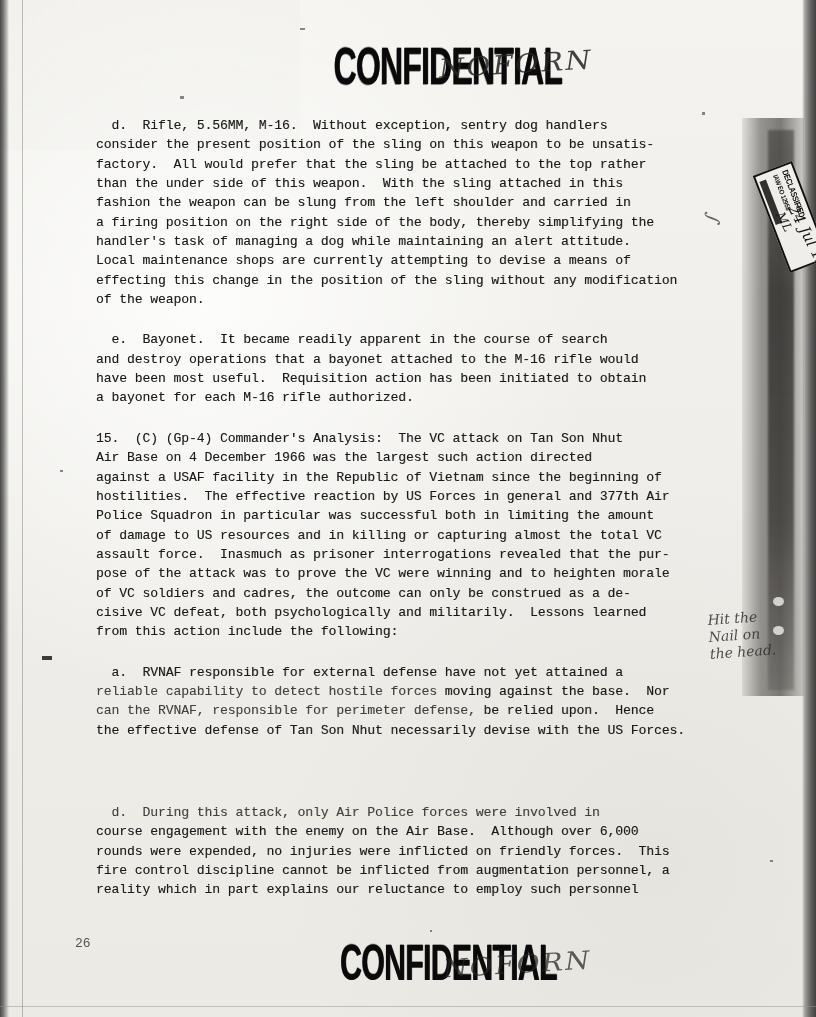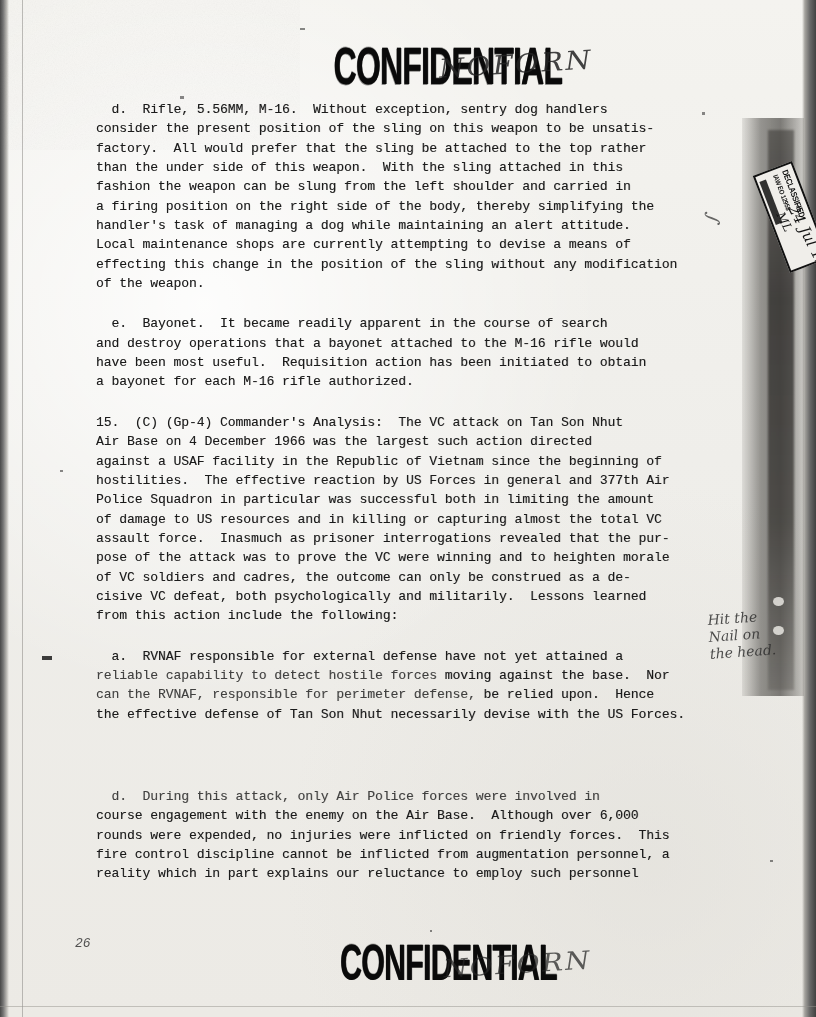--- a/index.html
+++ b/index.html
@@ -129,21 +129,21 @@
   #footer-noforn {
     position: absolute;
     left: 451px; top: 950px;
     font-size: 25px;
     opacity: 0.72;
   }
 
   
   #body-text {
     position: absolute;
-    left: 96px; top: 100px;
+    left: 96px; top: 116px;
     width: 624px;
   }
   .para {
     font-family: "Liberation Mono", "DejaVu Sans Mono", monospace;
     font-size: 13.0px;
     line-height: 19.35px;
     letter-spacing: -0.05px;
     text-align: left;
     margin: 0;
     color: #1b1b1b;
@@ -251,21 +251,20 @@
   }
 
   
   #page-number {
     position: absolute;
     left: 75px; top: 936px;
     font-family: "Liberation Mono", "DejaVu Sans Mono", monospace;
     font-size: 13px;
     color: #2b2b2b;
     opacity: 0.8;
-    font-style: italic;
   }
 
   
   #margin-tick {
     position: absolute;
     left: 42px; top: 656px;
     width: 10px; height: 4px;
     background: #1c1c1c;
     opacity: 0.85;
   }

